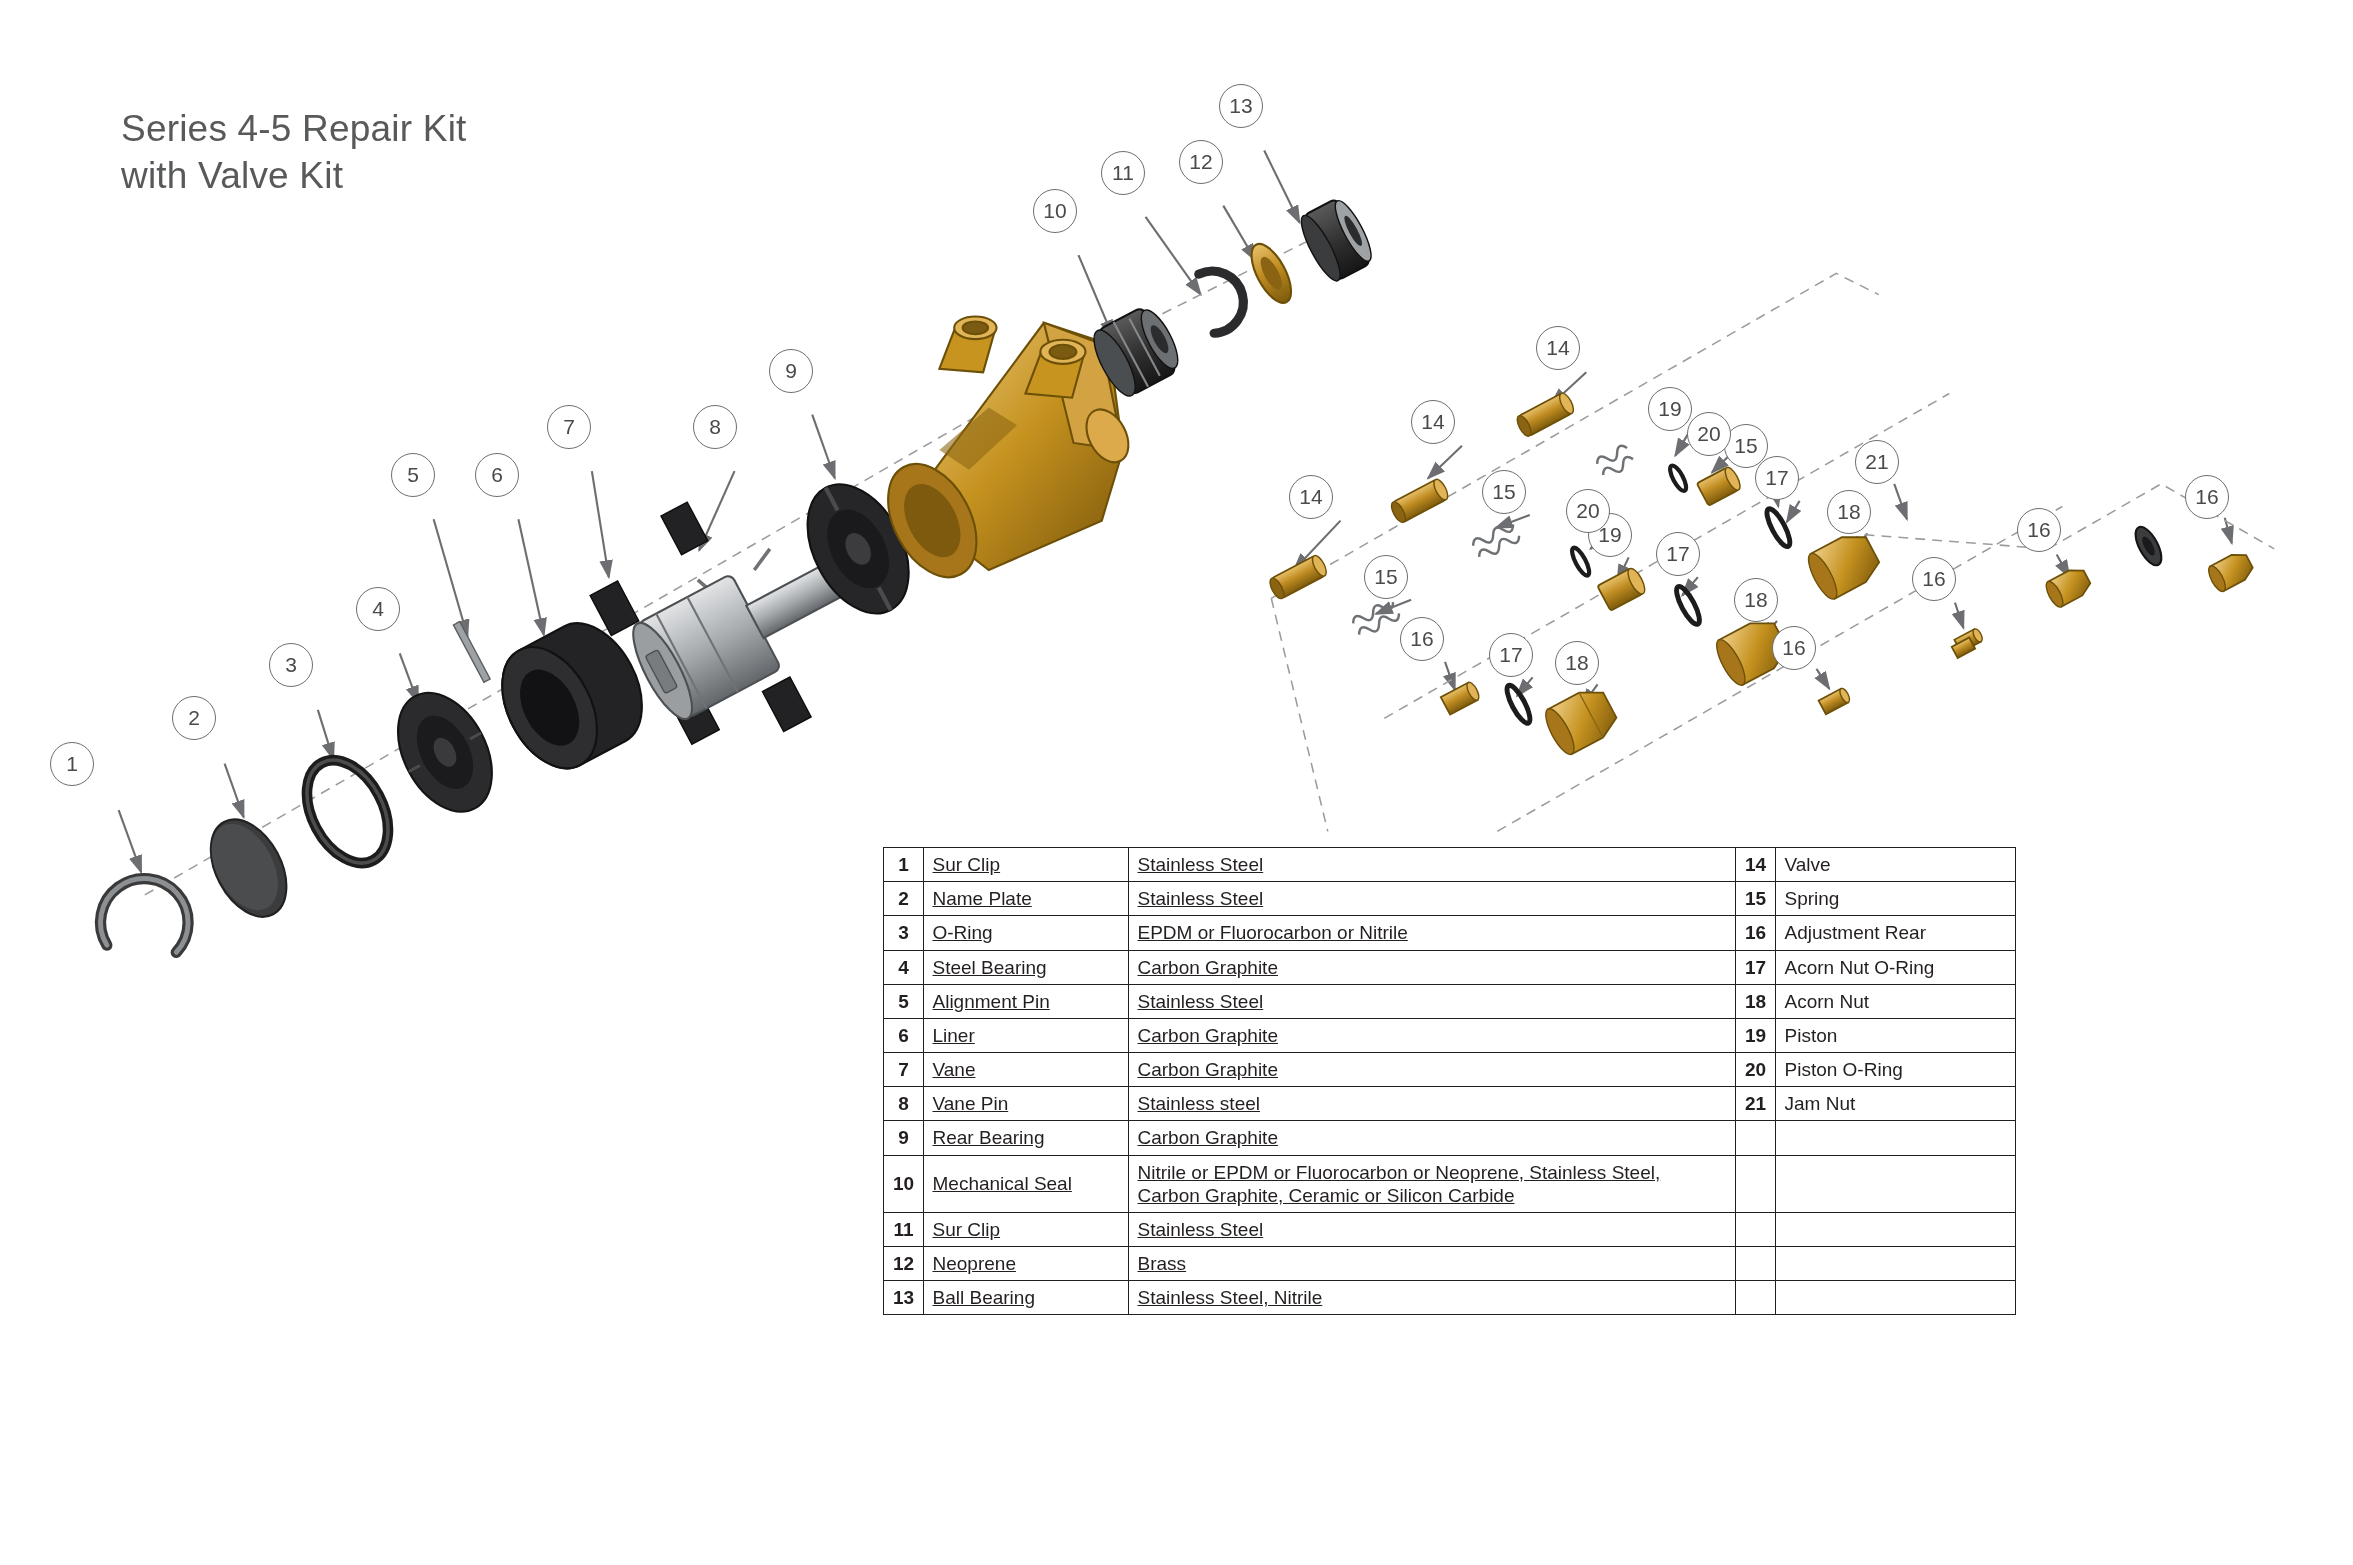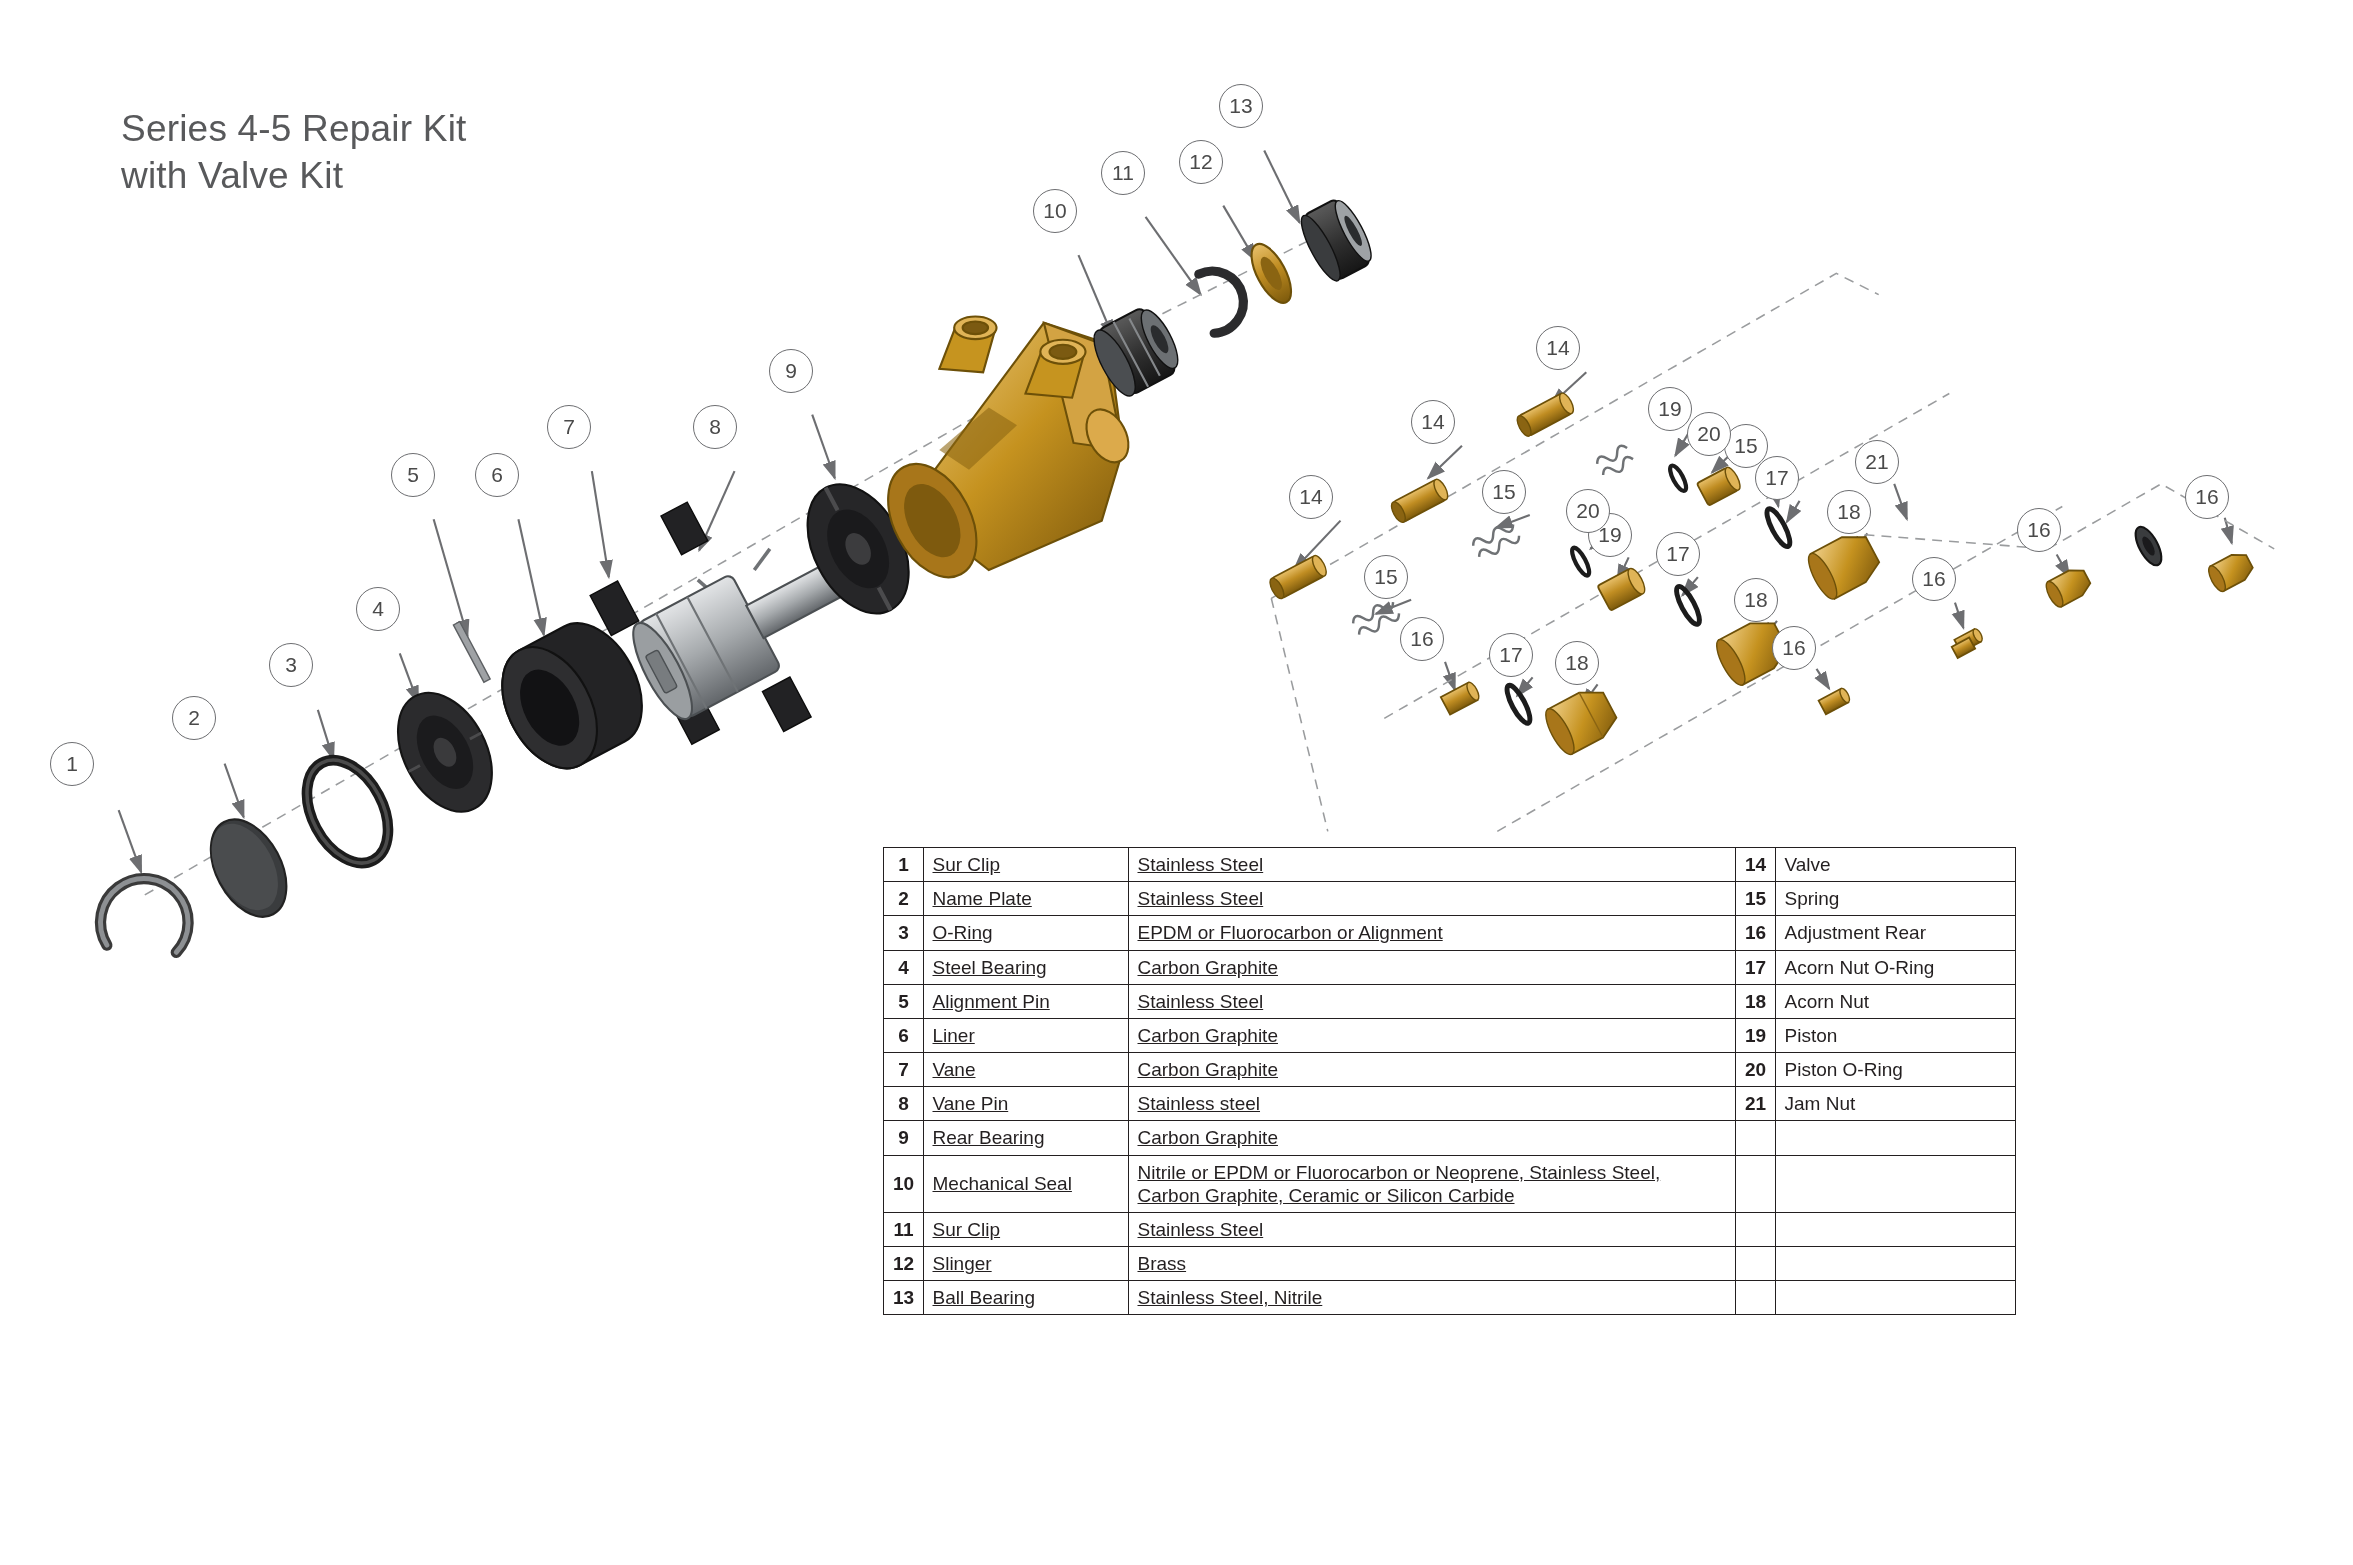--- a/index.html
+++ b/index.html
@@ -454,21 +454,21 @@
         <tr>
           <td class="num">2</td>
           <td class="name">Name Plate</td>
           <td class="mat">Stainless Steel</td>
           <td class="num2">15</td>
           <td class="name2">Spring</td>
         </tr>
         <tr>
           <td class="num">3</td>
           <td class="name">O-Ring</td>
-          <td class="mat">EPDM or Fluorocarbon or Alignment</td>
+          <td class="mat">EPDM or Fluorocarbon or Nitrile</td>
           <td class="num2">16</td>
           <td class="name2">Adjustment Rear</td>
         </tr>
         <tr>
           <td class="num">4</td>
           <td class="name">Steel Bearing</td>
           <td class="mat">Carbon Graphite</td>
           <td class="num2">17</td>
           <td class="name2">Acorn Nut O-Ring</td>
         </tr>
@@ -516,21 +516,21 @@
         </tr>
         <tr>
           <td class="num">11</td>
           <td class="name">Sur Clip</td>
           <td class="mat">Stainless Steel</td>
           <td class="num2"></td>
           <td class="name2"></td>
         </tr>
         <tr>
           <td class="num">12</td>
-          <td class="name">Slinger</td>
+          <td class="name">Neoprene</td>
           <td class="mat">Brass</td>
           <td class="num2"></td>
           <td class="name2"></td>
         </tr>
         <tr>
           <td class="num">13</td>
           <td class="name">Ball Bearing</td>
           <td class="mat">Stainless Steel, Nitrile</td>
           <td class="num2"></td>
           <td class="name2"></td>

